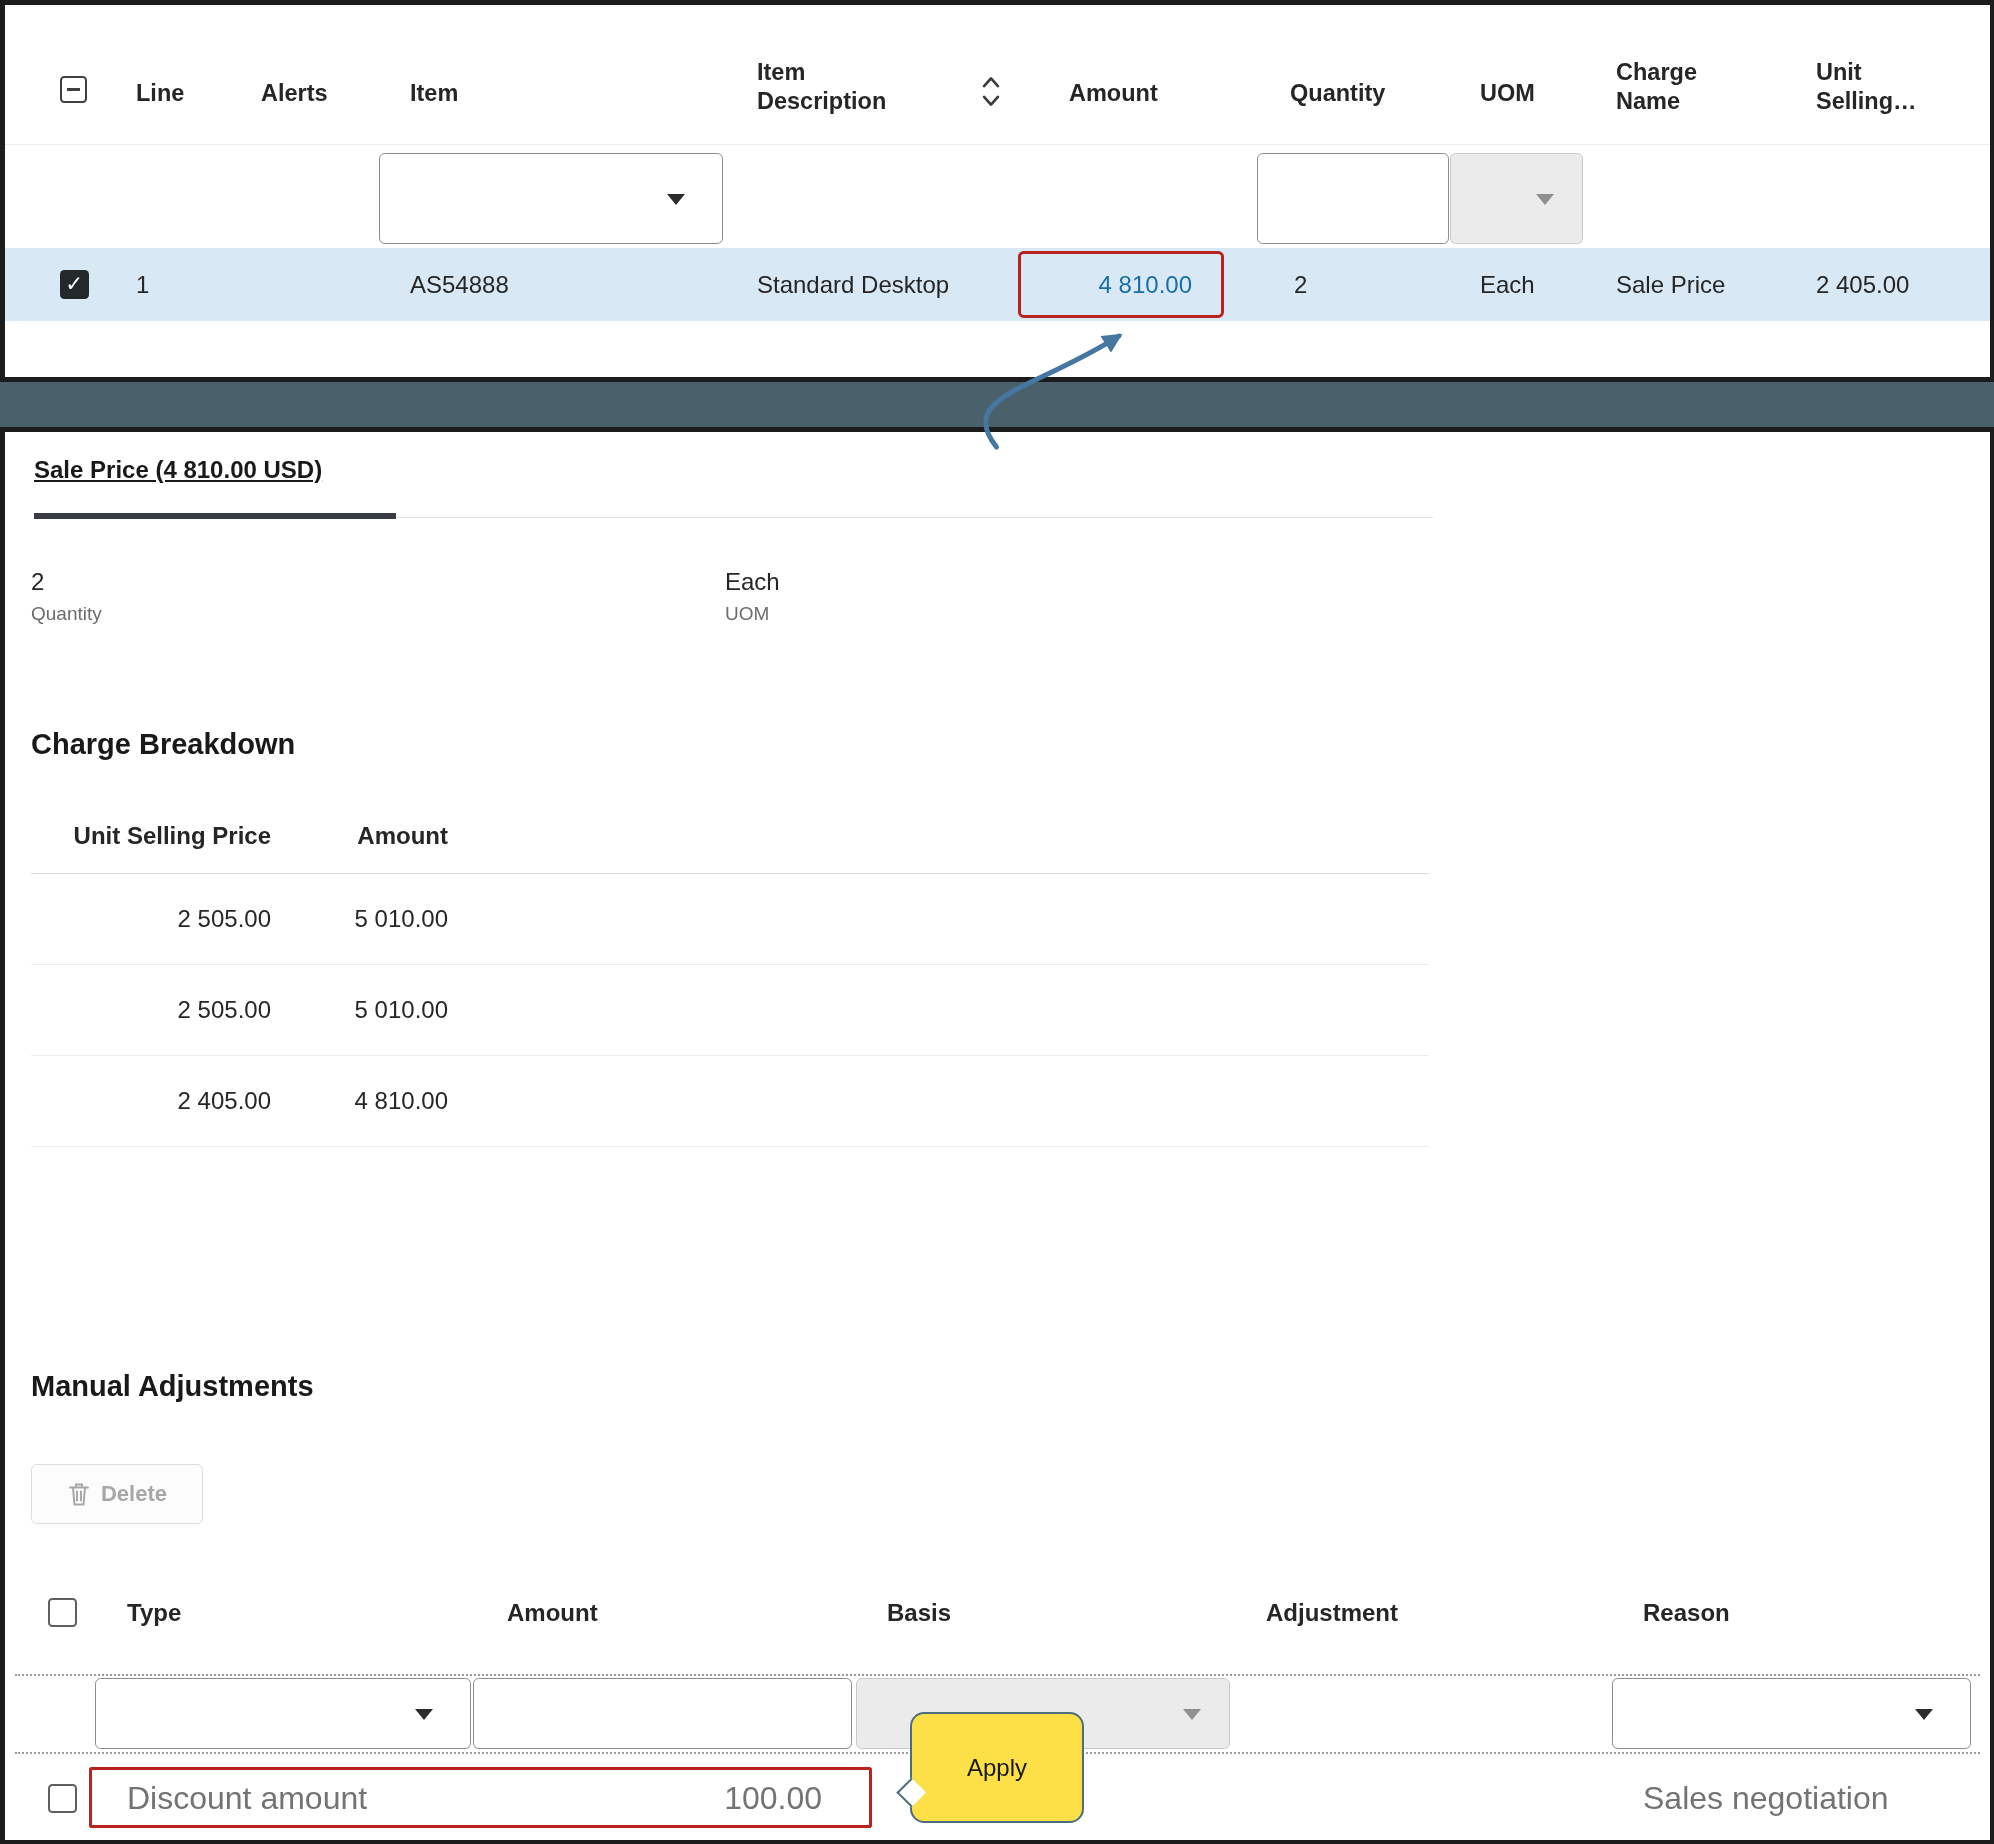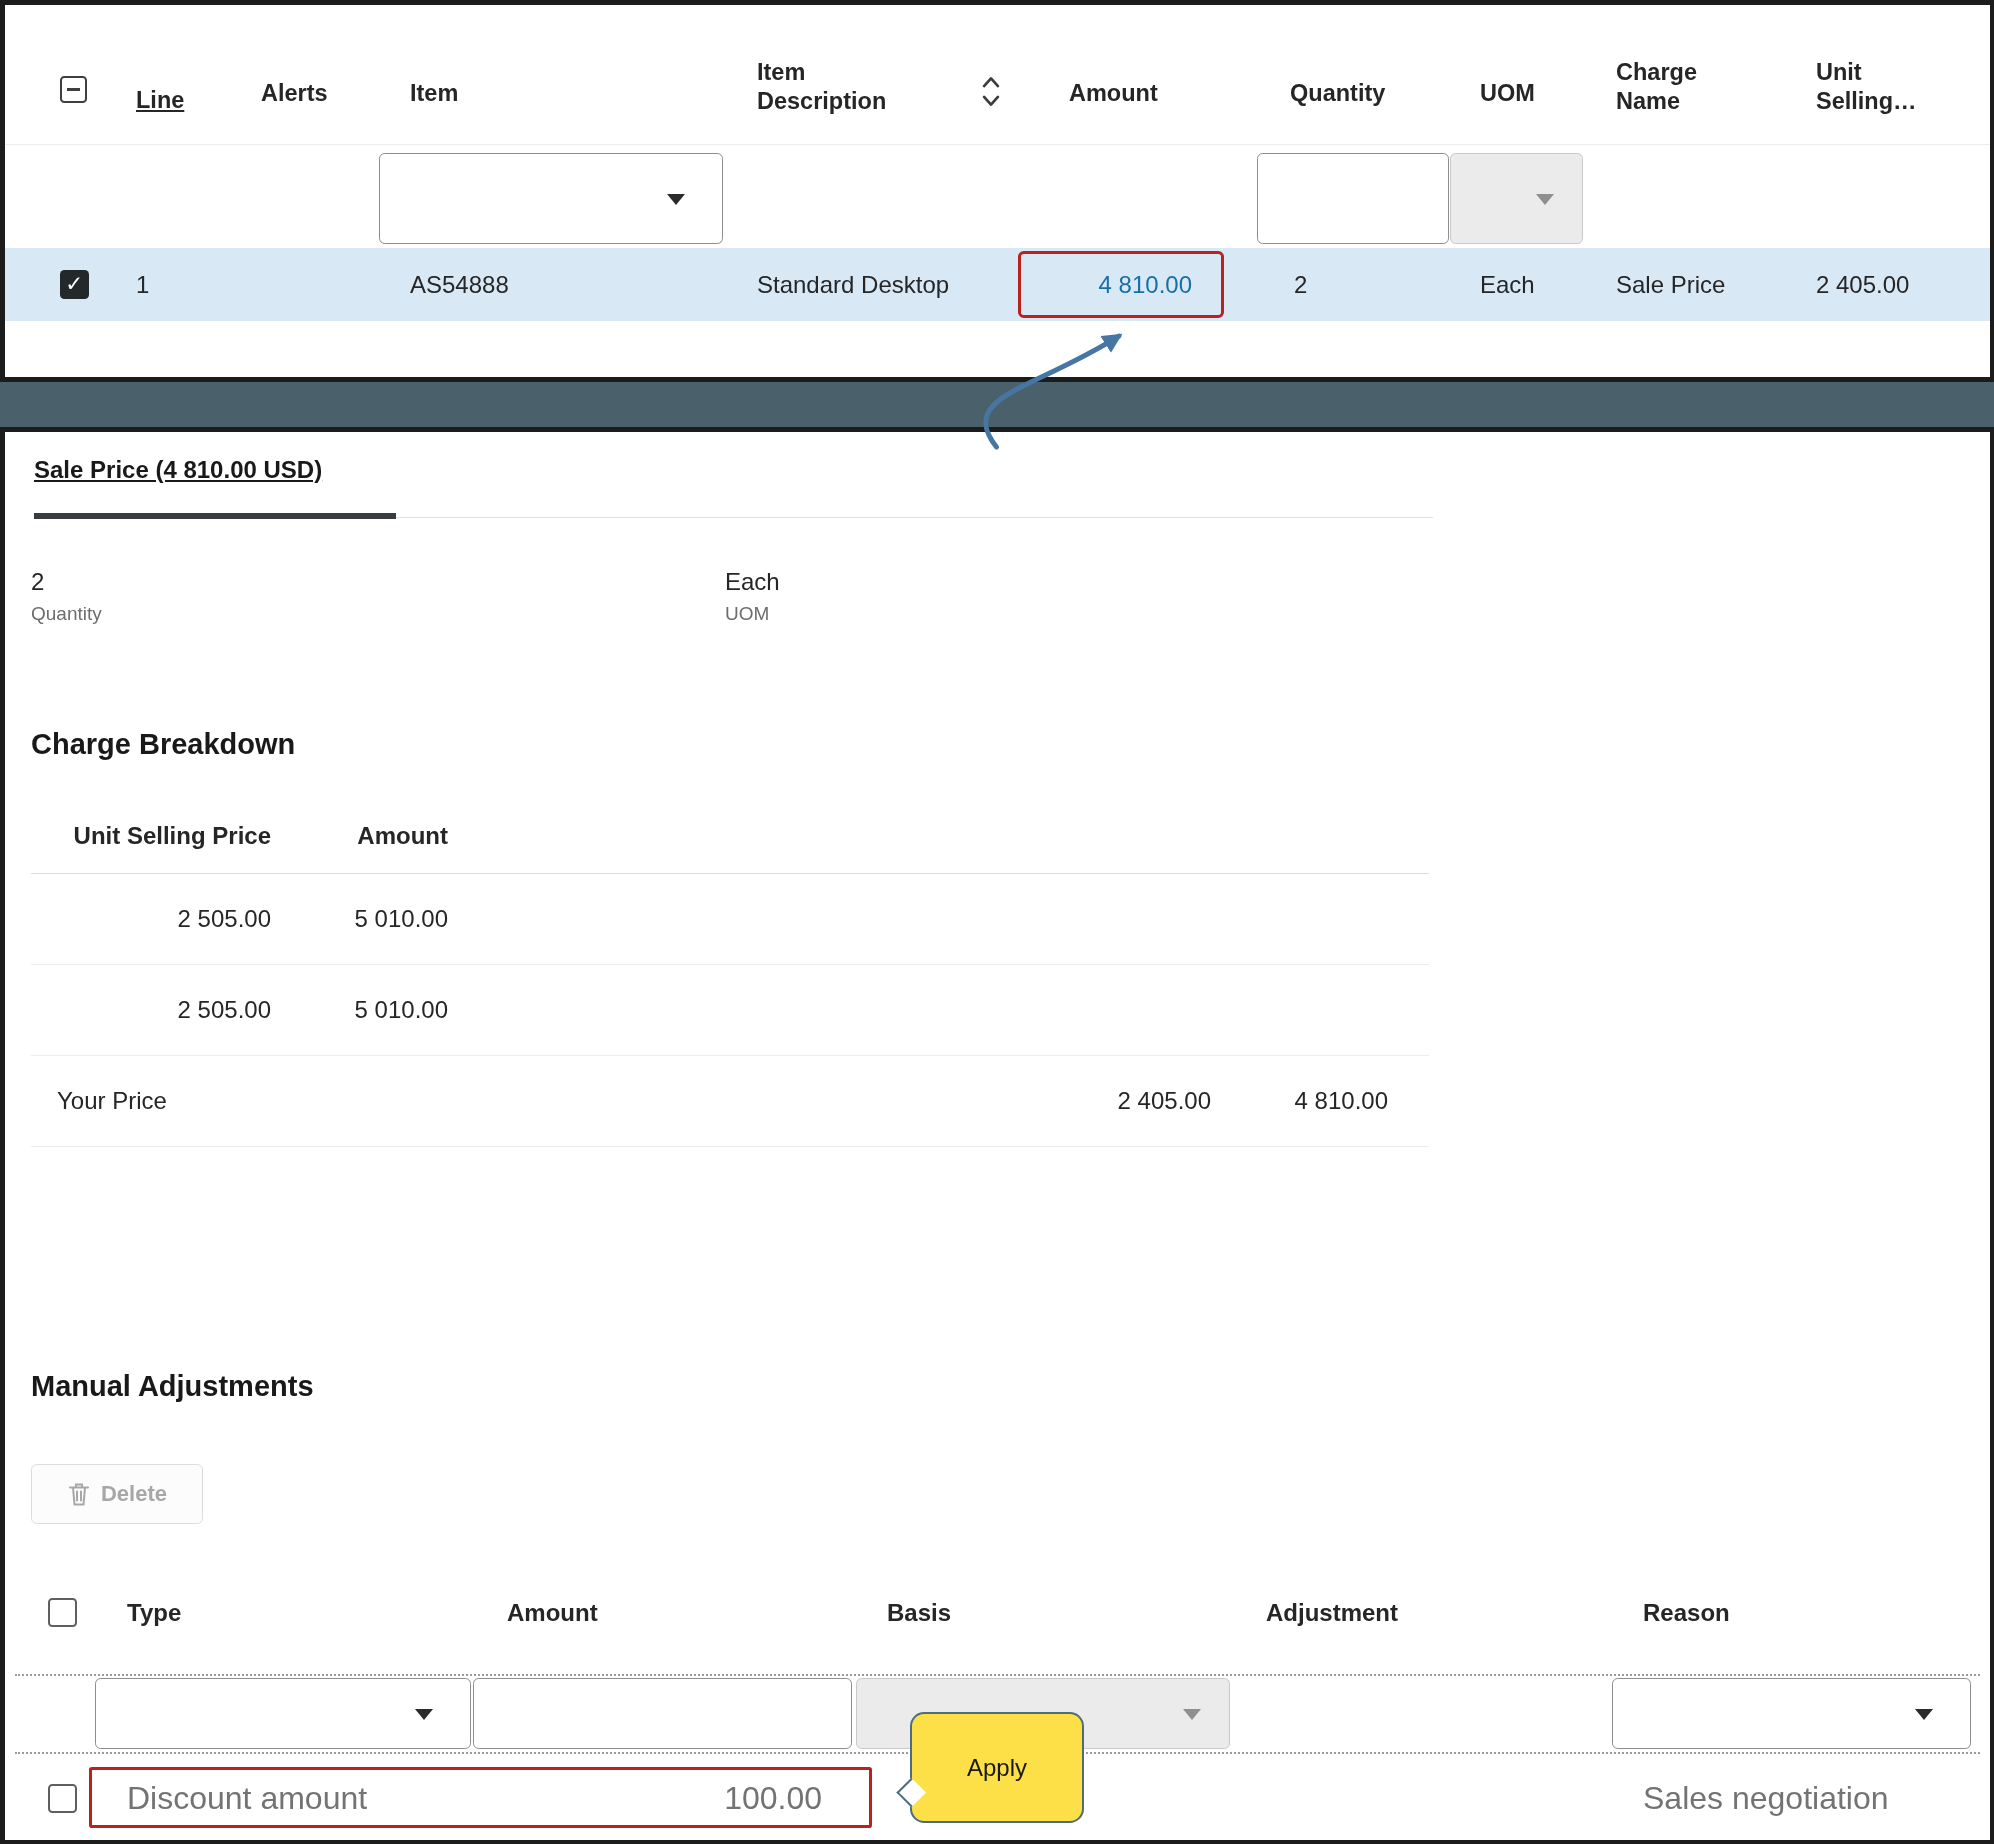--- a/index.html
+++ b/index.html
@@ -110,21 +110,21 @@
   .arrow-svg{position:absolute;left:0;top:0;width:1995px;height:1845px;z-index:60;pointer-events:none;}
 </style>
 </head>
 <body>
 
 <div class="top-frame">
 
   <div class="minus-box">
     <span class="minus-bar"></span>
   </div>
-  <span class="th" style="left:131px;top:81px;text-decoration:underline;">Line</span>
+  <span class="th" style="left:131px;top:74px;">Line</span>
   <span class="th" style="left:256px;top:74px;">Alerts</span>
   <span class="th" style="left:405px;top:74px;">Item</span>
   <span class="th" style="left:752px;top:53px;width:160px;">Item Description</span>
   <svg class="sort-icon" viewBox="0 0 30 48">
     <path d="M6 17 L15 7 L24 17" fill="none" stroke="#3c3c3c" stroke-width="3.5" stroke-linecap="round" stroke-linejoin="round"></path>
     <path d="M6 31 L15 41 L24 31" fill="none" stroke="#3c3c3c" stroke-width="3.5" stroke-linecap="round" stroke-linejoin="round"></path>
   </svg>
   <span class="th" style="left:1064px;top:74px;">Amount</span>
   <span class="th" style="left:1285px;top:74px;">Quantity</span>
   <span class="th" style="left:1475px;top:74px;">UOM</span>
@@ -185,21 +185,20 @@
     </div>
     <div class="cb-row">
       <span class="cb-c2">2 505.00</span>
       <span class="cb-c3">5 010.00</span>
     </div>
     <div class="cb-row">
       <span class="cb-c2">2 505.00</span>
       <span class="cb-c3">5 010.00</span>
     </div>
     <div class="cb-row">
-      <span class="cb-c1">Your Price</span>
       <span class="cb-c2">2 405.00</span>
       <span class="cb-c3">4 810.00</span>
     </div>
   </div>
 
   <span class="section-h" style="left:26px;top:920px;">Manual Adjustments</span>
 
   <button class="delete-btn">
     <svg width="24" height="27" viewBox="0 0 24 26">
       <path d="M3 6 H21 M9 6 V3 H15 V6 M6 6 L7.5 23 H16.5 L18 6 M10 10 V19 M14 10 V19" stroke="#a7a7a7" stroke-width="2" fill="none" stroke-linecap="round"></path>

